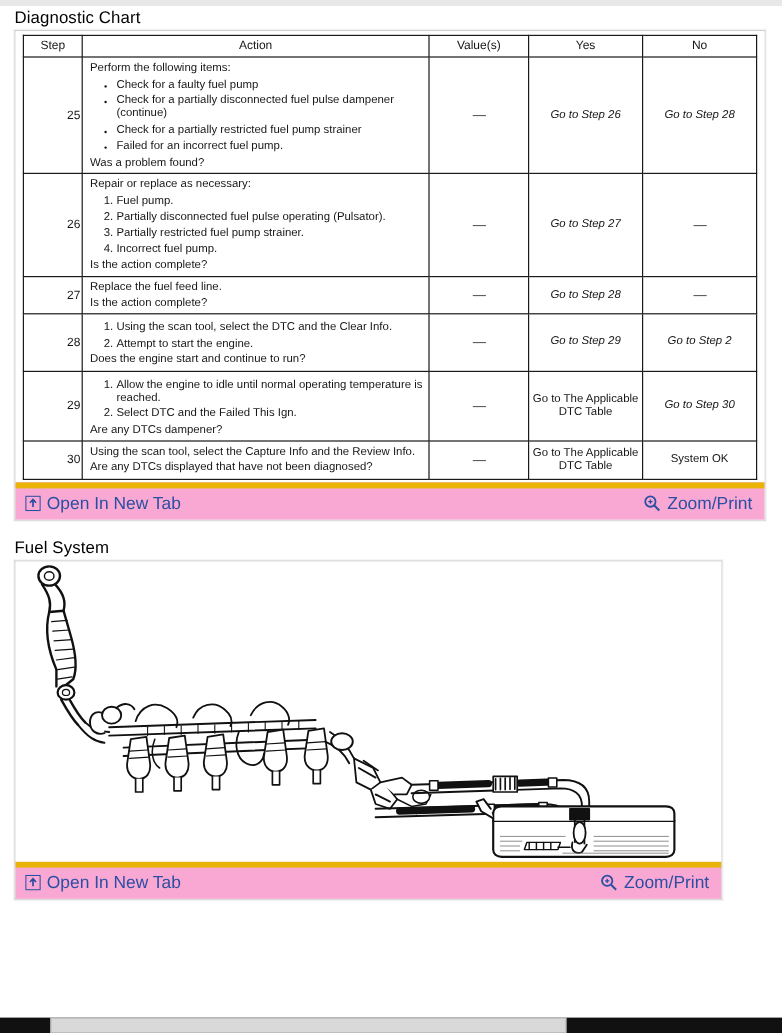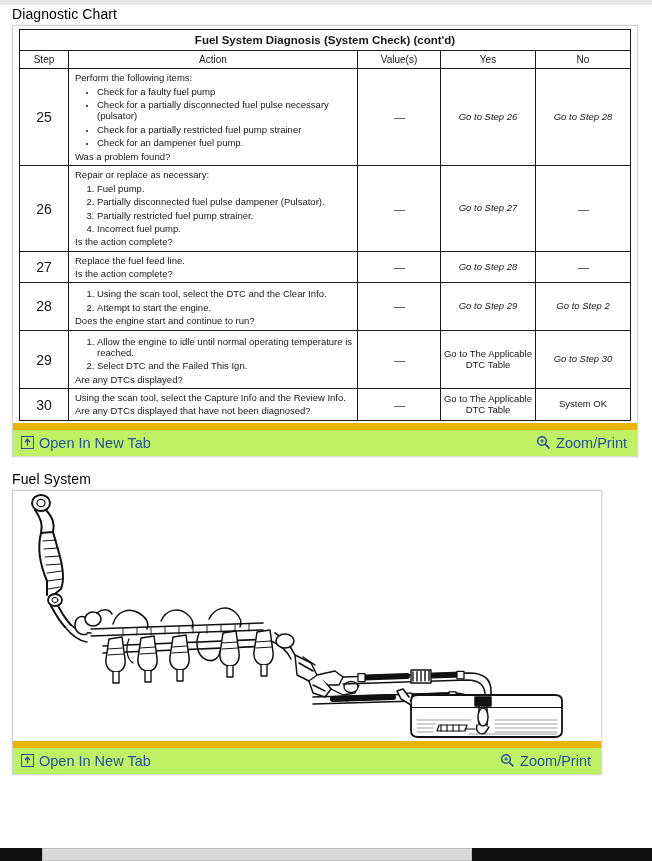--- a/index.html
+++ b/index.html
@@ -12,21 +12,21 @@
   .section-title{
     font-size:14px;color:#000000;margin:6px 0 3px 12px;letter-spacing:.1px;
   }
   .panel{
     margin-left:12px;background:#fff;border:1px solid #cfcfcf;
     border-right-color:#d8d8d8;border-bottom-color:#d8d8d8;
     box-shadow:0 0 0 1px #f3f3f3;
   }
   .panel-body{background:#fff;overflow:hidden;}
   .panel-footer{
-    border-top:7px solid #eab308;height:26px;background:#bef264;
+    border-top:5px solid #eab308;height:26px;background:#f9a8d4;
     display:flex;align-items:center;justify-content:space-between;
     padding:0 10px 0 8px;
   }
   .link{
     display:flex;align-items:center;gap:5px;color:#2a4fa2;
     font-size:14.5px;cursor:pointer;white-space:nowrap;
   }
   .ico{display:inline-block;line-height:0;}
 
   
@@ -38,21 +38,21 @@
   }
   table.dc td,table.dc th{border:1px solid #1a1a1a;vertical-align:middle;}
   .dc-title{
     text-align:center;font-weight:bold;font-size:11.5px;padding:4px 0 4px;
     border-left:1px solid #1a1a1a;border-right:1px solid #1a1a1a;
     border-top:1px solid #1a1a1a;border-bottom:1px solid #1a1a1a;
   }
   .dc-head td{
     text-align:center;font-weight:normal;font-size:10px;padding:3px 0;
   }
-  .c-step{width:46px;text-align:center;font-size:14px;}
+  .c-step{width:46px;text-align:right;font-size:10px;}
   .c-action{width:auto;}
   .c-val{width:80px;text-align:center;font-size:10px;}
   .c-yes{width:92px;text-align:center;font-size:9.5px;margin-left:32px;}
   .c-no{width:92px;text-align:center;font-size:9.5px;}
   .act{padding:3px 4px 3px 6px;font-size:9.5px;line-height:11.6px;}
   .act .lead{margin:0 0 1px 0;}
   .act .tail{margin:1px 0 0 0;}
   ul.b,ol.n{margin:1px 0 1px 0;padding-left:22px;}
   ul.b{list-style:disc;}
   ul.b li,ol.n li{margin:2px 0;line-height:11.4px;}
@@ -81,53 +81,50 @@
 
 <div class="top-strip"></div>
 
 <div class="section-title">Diagnostic Chart</div>
 
 <div class="panel" style="width:624px;">
   <div class="panel-body">
     <div class="chart-wrap">
       <table class="dc">
         <tbody id="dc-body">
-            <tr>
-              <td class="dc-title" colspan="5">Fuel System Diagnosis (System Check) (cont'd)</td>
-            </tr>
             <tr class="dc-head">
               <td class="c-step">Step</td>
               <td class="c-action">Action</td>
               <td class="c-val">Value(s)</td>
               <td class="c-yes">Yes</td>
               <td class="c-no">No</td>
             </tr>
             <tr>
               <td class="c-step">25</td>
               <td class="c-action act">
                 <div class="lead">Perform the following items:</div>
                 <ul class="b">
                   <li>Check for a faulty fuel pump</li>
-                  <li>Check for a partially disconnected fuel pulse necessary (pulsator)</li>
+                  <li>Check for a partially disconnected fuel pulse dampener (continue)</li>
                   <li>Check for a partially restricted fuel pump strainer</li>
-                  <li>Check for an dampener fuel pump.</li>
+                  <li>Failed for an incorrect fuel pump.</li>
                 </ul>
                 <div class="tail">Was a problem found?</div>
               </td>
               <td class="c-val"><span class="dash">—</span></td>
               <td class="c-yes vbot"><span class="ital">Go to Step 26</span></td>
               <td class="c-no vbot"><span class="ital">Go to Step 28</span></td>
             </tr>
             <tr>
               <td class="c-step">26</td>
               <td class="c-action act">
                 <div class="lead">Repair or replace as necessary:</div>
                 <ol class="n">
                   <li>Fuel pump.</li>
-                  <li>Partially disconnected fuel pulse dampener (Pulsator).</li>
+                  <li>Partially disconnected fuel pulse operating (Pulsator).</li>
                   <li>Partially restricted fuel pump strainer.</li>
                   <li>Incorrect fuel pump.</li>
                 </ol>
                 <div class="tail">Is the action complete?</div>
               </td>
               <td class="c-val"><span class="dash">—</span></td>
               <td class="c-yes vbot"><span class="ital">Go to Step 27</span></td>
               <td class="c-no vmid"><span class="dash">—</span></td>
             </tr>
             <tr>
@@ -153,21 +150,21 @@
               <td class="c-yes vbot"><span class="ital">Go to Step 29</span></td>
               <td class="c-no vbot"><span class="ital">Go to Step 2</span></td>
             </tr>
             <tr>
               <td class="c-step">29</td>
               <td class="c-action act">
                 <ol class="n">
                   <li>Allow the engine to idle until normal operating temperature is reached.</li>
                   <li>Select DTC and the Failed This Ign.</li>
                 </ol>
-                <div class="tail">Are any DTCs displayed?</div>
+                <div class="tail">Are any DTCs dampener?</div>
               </td>
               <td class="c-val"><span class="dash">—</span></td>
               <td class="c-yes vbot"><span>Go to The Applicable DTC Table</span></td>
               <td class="c-no vbot"><span class="ital">Go to Step 30</span></td>
             </tr>
             <tr>
               <td class="c-step">30</td>
               <td class="c-action act">
                 <div class="lead">Using the scan tool, select the Capture Info and the Review Info.</div>
                 <div class="tail">Are any DTCs displayed that have not been diagnosed?</div>

